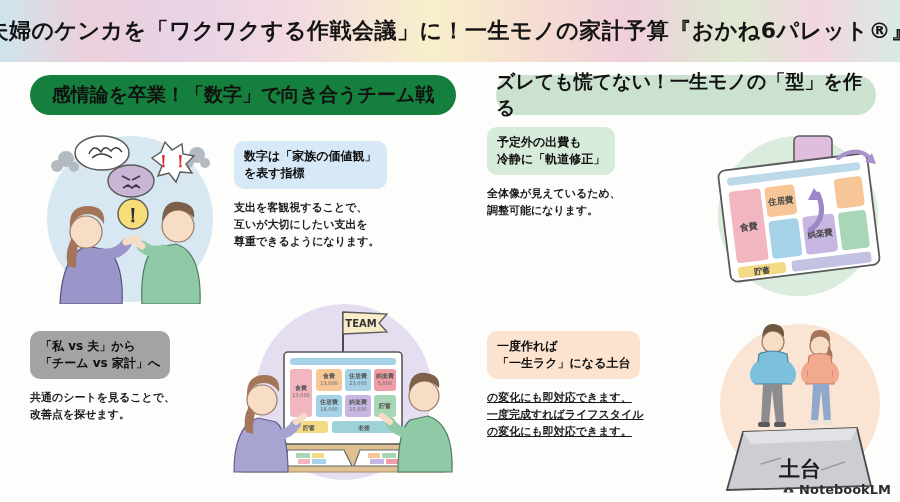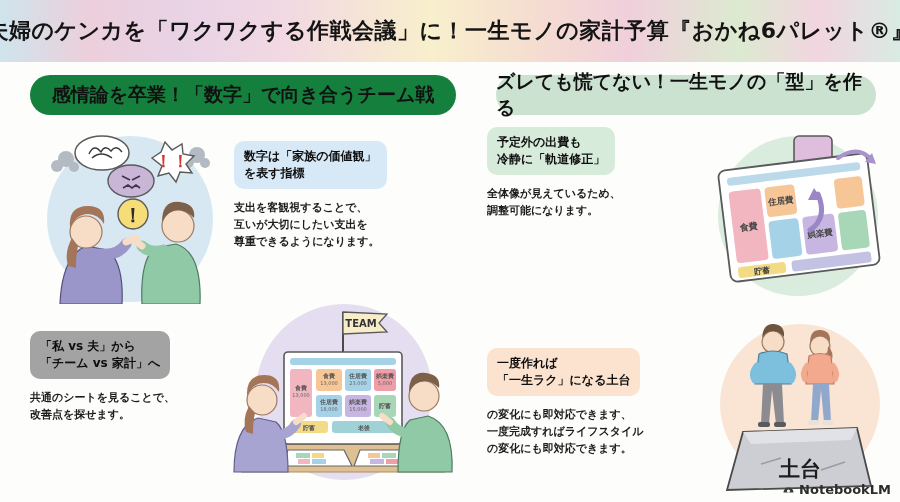--- a/index.html
+++ b/index.html
@@ -37,21 +37,21 @@
   .headline span{ display:block; white-space:nowrap; }
   .hl-blue  { background:#d7e9f6; }
   .hl-green { background:#d7ebdb; }
   .hl-purple{ background:#a3a3a3; }
   .hl-peach { background:#fbe3cf; }
   .body{ margin-top:10px; font-size:11px; font-weight:700; line-height:1.55; color:#1d1d1d; }
   .body span{ display:block; white-space:nowrap; }
   .b1-text{ left:234px; top:141px; width:230px; }
   .b2-text{ left:487px; top:127px; width:218px; }
   .b3-text{ left:30px;  top:331px; width:218px; }
-  .b4-text{ left:487px; top:348px; width:232px; }
+  .b4-text{ left:487px; top:331px; width:232px;text-decoration:underline; }
   
   .illus{ position:absolute; }
   .illus svg{ display:block; }
   .i-argue  { left:30px;  top:126px; }
   .i-palette{ left:696px; top:118px; }
   .i-team   { left:226px; top:296px; }
   .i-base   { left:701px; top:314px; }
   
   .footer-logo{
     position:absolute; right:9px; bottom:5px;

